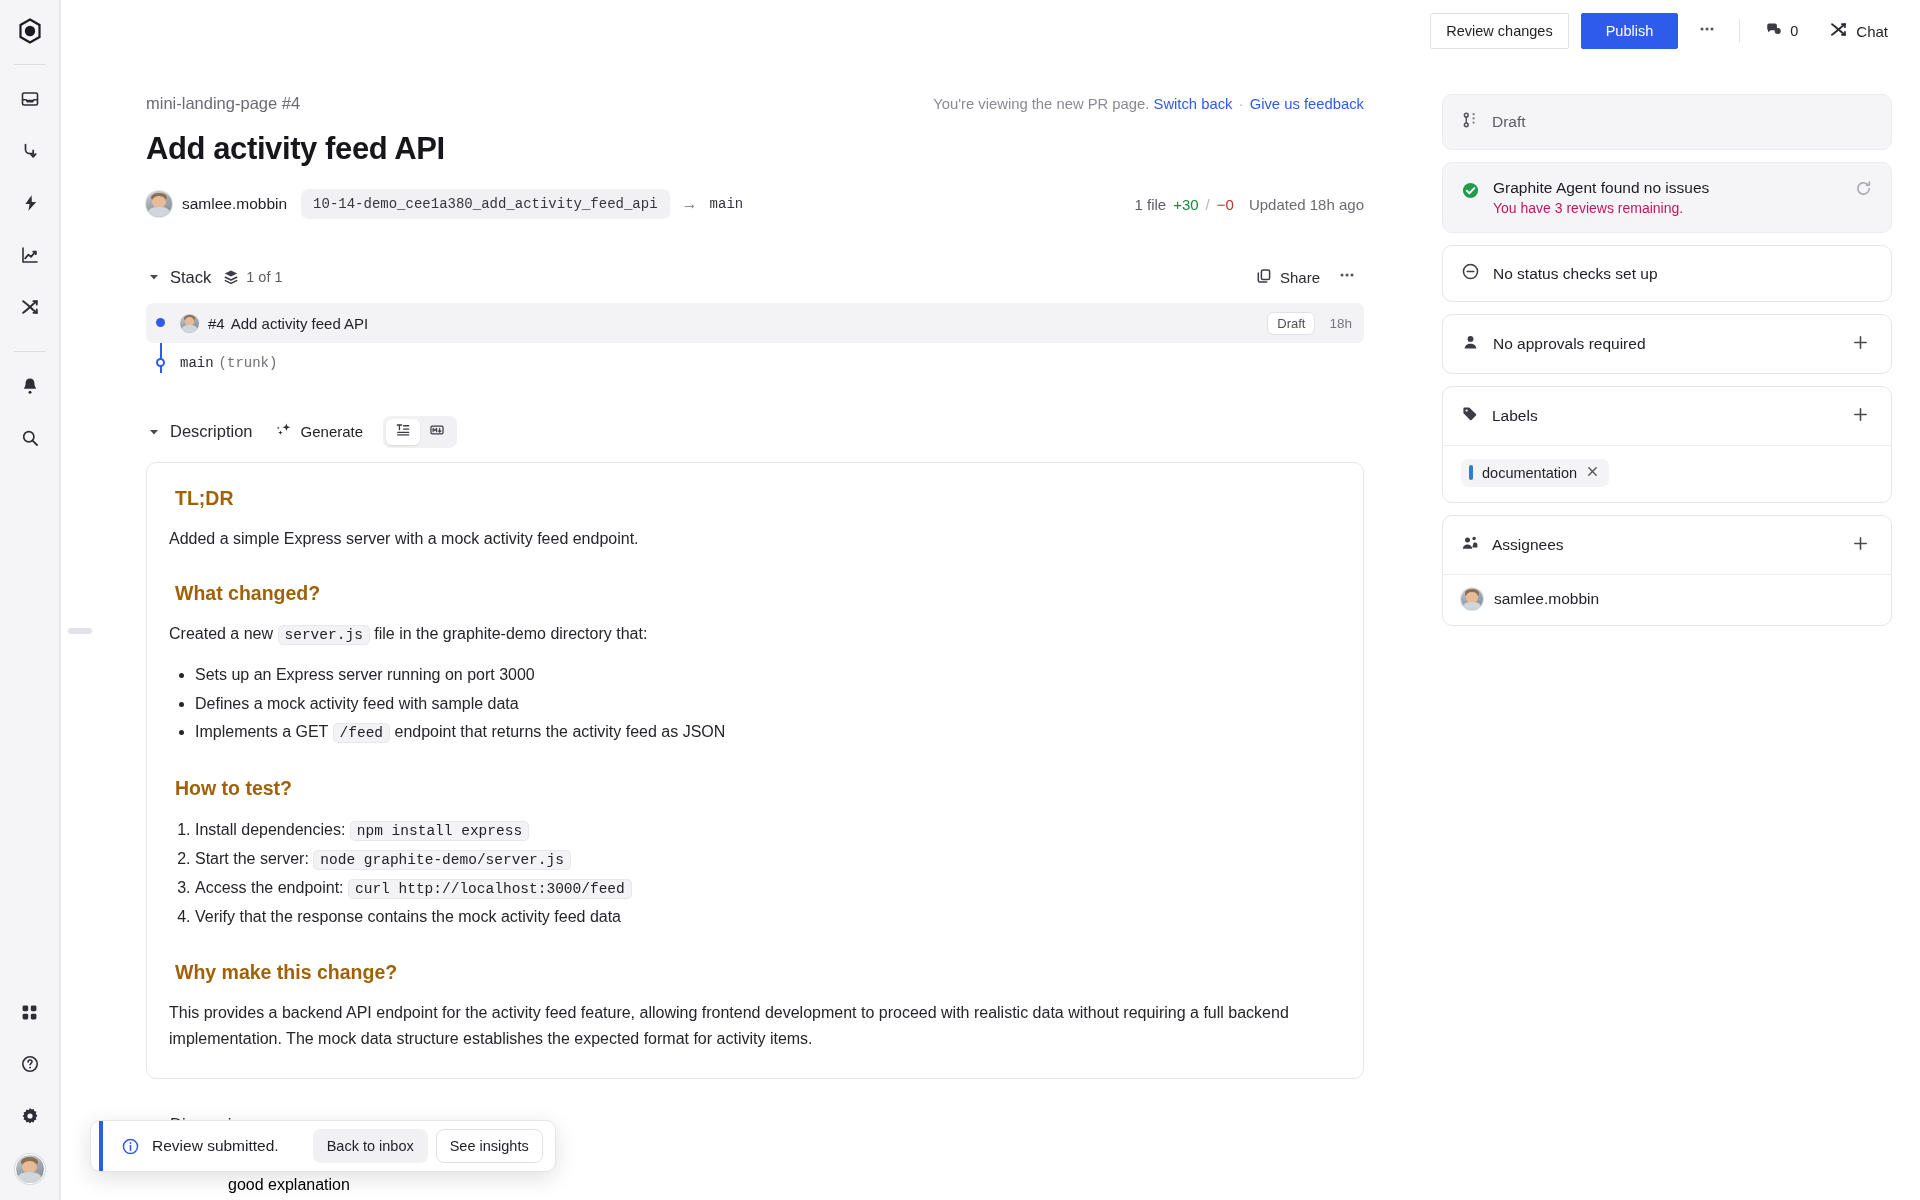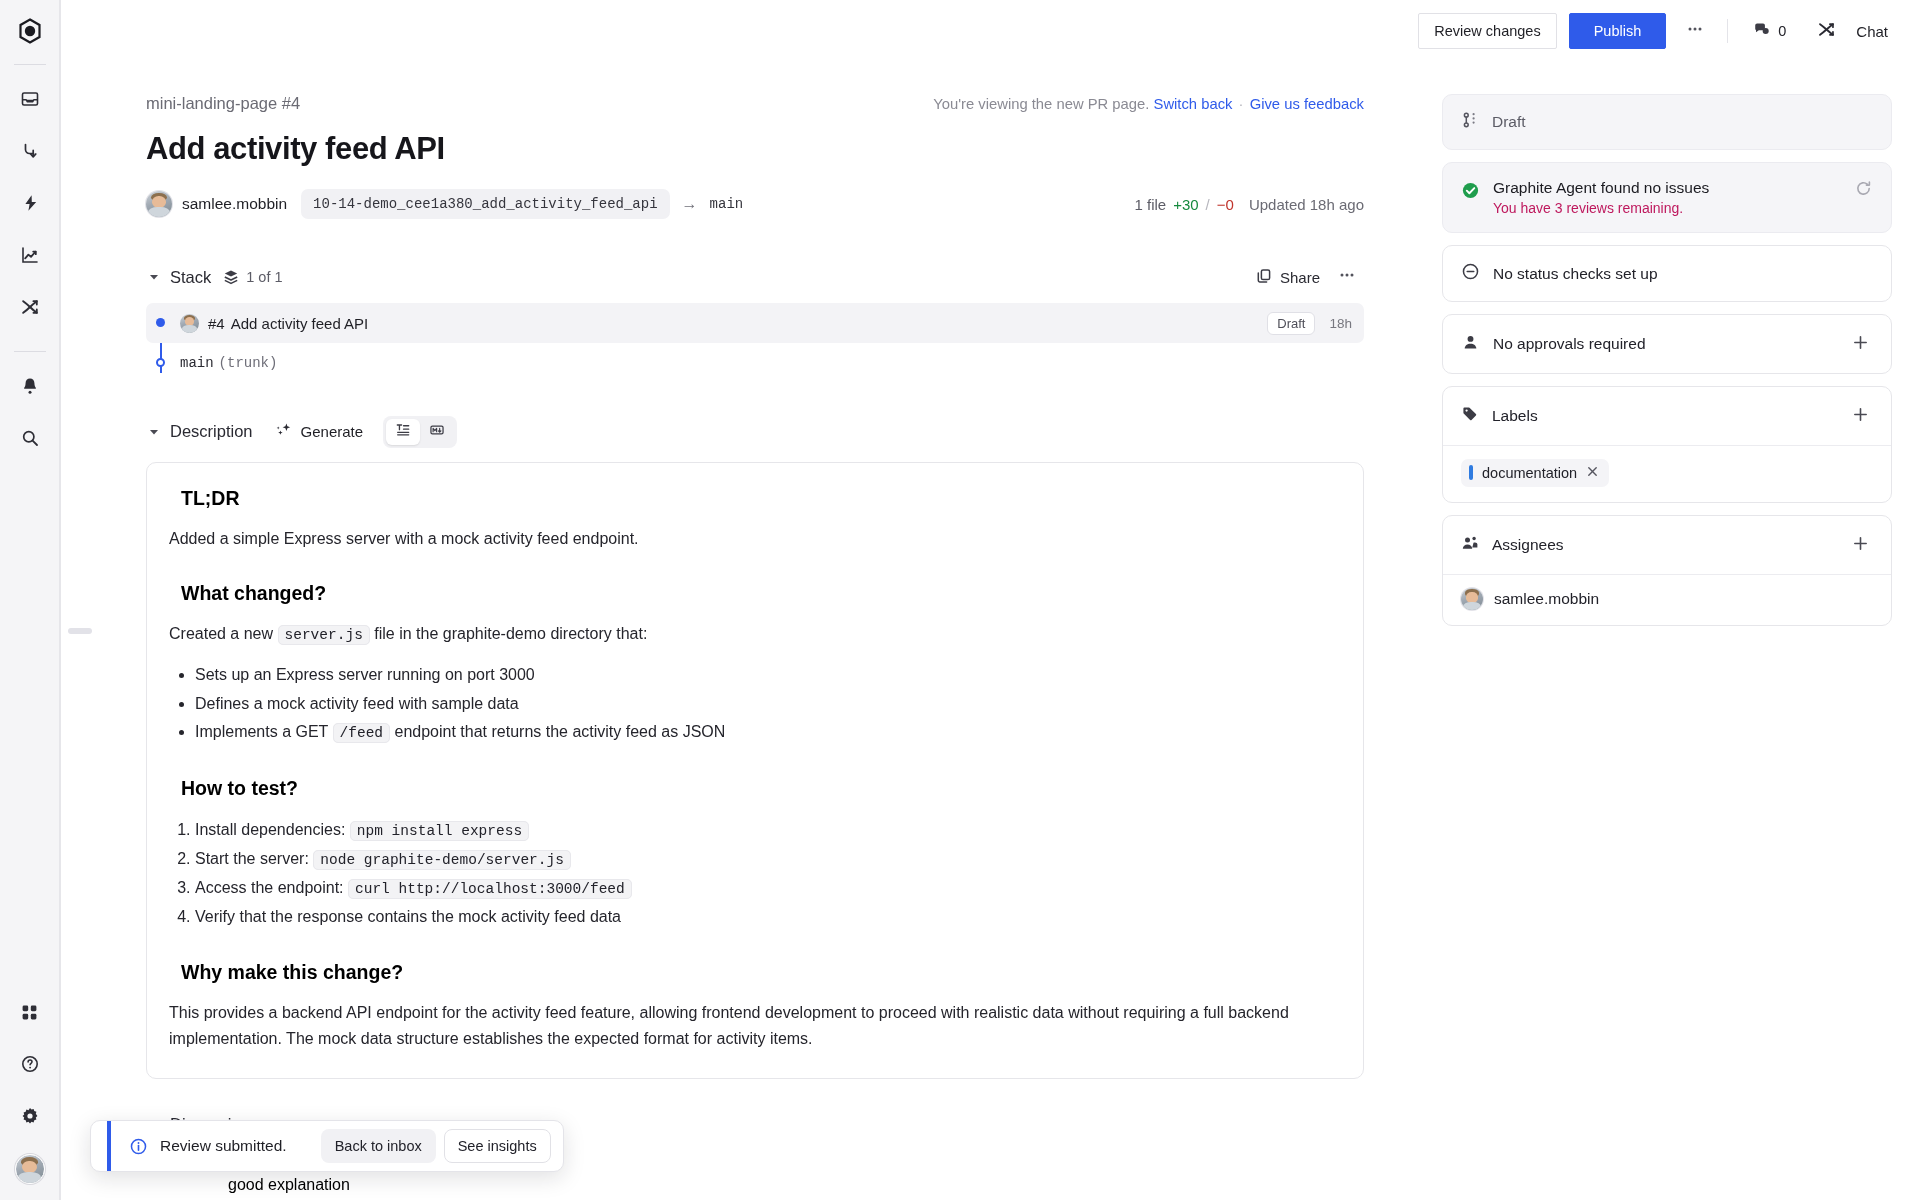--- a/index.html
+++ b/index.html
@@ -75,21 +75,21 @@
   .icon-btn {
     width: 34px; height: 32px; display: flex; align-items: center; justify-content: center;
     border-radius: 7px; cursor: pointer; color: #53535c; border: none; background: transparent;
   }
   .vdiv { width: 1px; height: 24px; background: #e4e4e9; margin: 0 3px; }
   .count-pill {
     display: flex; align-items: center; gap: 7px; padding: 6px 9px;
     border-radius: 7px; cursor: pointer; color: #23232a; font-size: 14.5px;
   }
   .chat-pill {
-    display: flex; align-items: center; gap: 20px; padding: 6px 10px;
+    display: flex; align-items: center; gap: 8px; padding: 6px 10px;
     border-radius: 7px; cursor: pointer; color: #1f1f25; font-size: 15px;
   }
 
   
   .content {
     position: absolute; left: 61px; top: 62px; right: 0; bottom: 0;
     display: flex; overflow: hidden;
   }
   .main {
     flex: 1 1 auto; padding: 32px 0 0 85px; overflow: hidden;
@@ -182,21 +182,21 @@
   .toggle-opt {
     width: 34px; height: 26px; border-radius: 6px; display:flex; align-items:center; justify-content:center;
     cursor:pointer; color:#3c3c45;
   }
   .toggle-opt.on { background:#ffffff; box-shadow:0 1px 2px rgba(0,0,0,.10); }
 
   .desc-card {
     margin-top: 14px; width: 1218px; border: 1px solid #e6e6ea; border-radius: 10px;
     padding: 24px 22px 26px; background:#fff;
   }
-  .desc-card h3 { font-size: 19.5px; font-weight: 700; color:#000000; margin: 0 12px 16px; }
+  .desc-card h3 { font-size: 19.5px; font-weight: 700; color:#a16207; margin: 0 6px 16px; }
   .desc-card h3.sp { margin-top: 30px; }
   .desc-card p { font-size: 16px; line-height: 1.62; color: #25252c; }
   .desc-card ul, .desc-card ol { margin: 14px 0 0 26px; }
   .desc-card li { font-size: 16px; line-height: 1.78; color: #25252c; }
   code.inline {
     font-family: "Liberation Mono", monospace; font-size: 14.5px;
     background: #f3f3f5; border: 1px solid #e8e8ec; border-radius: 5px;
     padding: 1px 6px; color:#22222a;
   }
 
@@ -237,21 +237,21 @@
   .label-x { color:#55555f; display:flex; }
   .assignee-row { display:flex; align-items:center; gap:11px; padding: 13px 18px 15px; }
   .assignee-name { font-size: 15.5px; color:#22222a; }
 
   
   .toast {
     position: absolute; left: 90px; bottom: 28px; z-index: 30;
     display: flex; align-items: center; gap: 0;
     background: #ffffff; border: 1px solid #e4e4e9; border-radius: 10px;
     box-shadow: 0 6px 22px rgba(20,20,30,.13);
-    height: 52px; padding: 0 12px 0 16px; overflow: hidden;
+    height: 52px; padding: 0 12px 0 8px; overflow: hidden;
   }
   .toast-accent { width: 4px; height: 52px; background: #2f5bea; margin-right: 18px; flex:0 0 4px; }
   .toast-ico { color:#2f5bea; display:flex; margin-right: 12px; }
   .toast-msg { font-size: 15.5px; color: #1f1f25; margin-right: 26px; white-space:nowrap; }
   .toast-btn {
     font-size: 14.5px; padding: 8px 13px; border-radius: 8px; cursor:pointer;
     white-space: nowrap; margin-left: 8px; border:1px solid transparent;
   }
   .toast-btn.grey { background:#f1f1f4; color:#22222a; }
   .toast-btn.outline { background:#fff; border:1px solid #e1e1e6; color:#22222a; }

